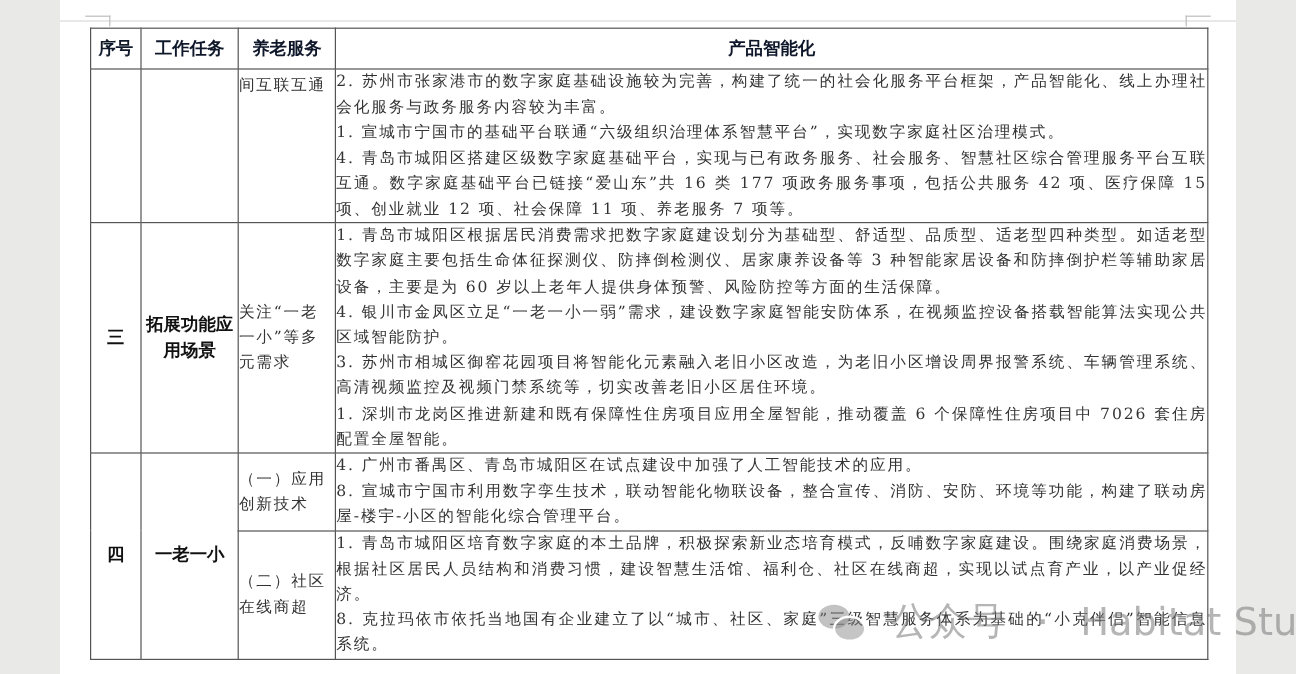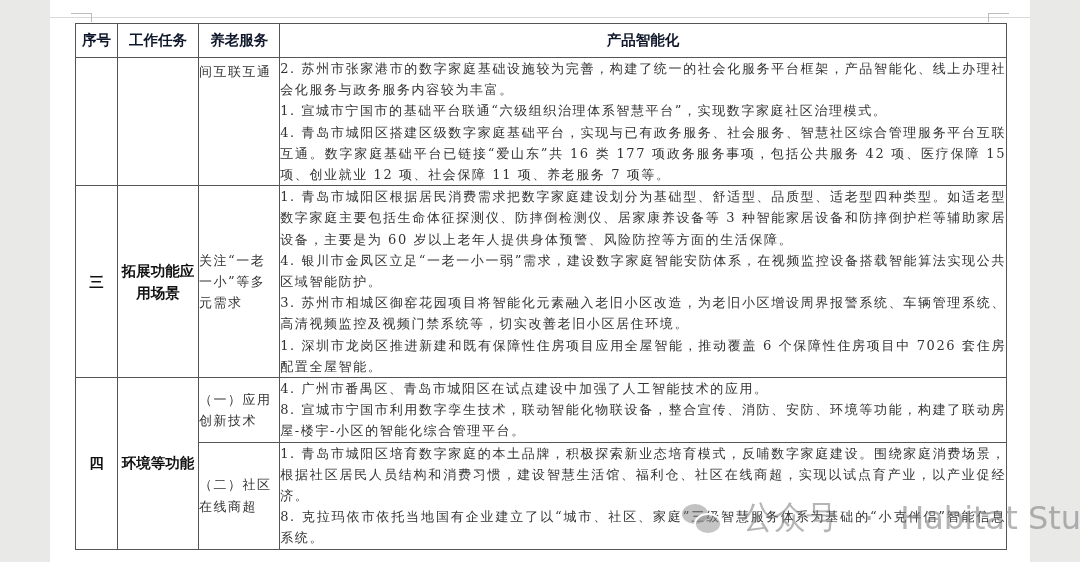--- a/index.html
+++ b/index.html
@@ -106,21 +106,21 @@
     <td class="exp">
       <p>1. 青岛市城阳区根据居民消费需求把数字家庭建设划分为基础型、舒适型、品质型、适老型四种类型。如适老型数字家庭主要包括生命体征探测仪、防摔倒检测仪、居家康养设备等 3 种智能家居设备和防摔倒护栏等辅助家居设备，主要是为 60 岁以上老年人提供身体预警、风险防控等方面的生活保障。</p>
       <p>4. 银川市金凤区立足“一老一小一弱”需求，建设数字家庭智能安防体系，在视频监控设备搭载智能算法实现公共区域智能防护。</p>
       <p>3. 苏州市相城区御窑花园项目将智能化元素融入老旧小区改造，为老旧小区增设周界报警系统、车辆管理系统、高清视频监控及视频门禁系统等，切实改善老旧小区居住环境。</p>
       <p>1. 深圳市龙岗区推进新建和既有保障性住房项目应用全屋智能，推动覆盖 6 个保障性住房项目中 7026 套住房配置全屋智能。</p>
     </td>
   </tr>
 
   <tr style="height:63px;">
     <td class="seq" rowspan="2">四</td>
-    <td class="task" rowspan="2">环境等功能</td>
+    <td class="task" rowspan="2">一老一小</td>
     <td class="measure">（一）应用创新技术</td>
     <td class="exp">
       <p>4. 广州市番禺区、青岛市城阳区在试点建设中加强了人工智能技术的应用。</p>
       <p>8. 宣城市宁国市利用数字孪生技术，联动智能化物联设备，整合宣传、消防、安防、环境等功能，构建了联动房屋-楼宇-小区的智能化综合管理平台。</p>
     </td>
   </tr>
 
   <tr style="height:107px;">
     <td class="measure">（二）社区在线商超</td>
     <td class="exp">

